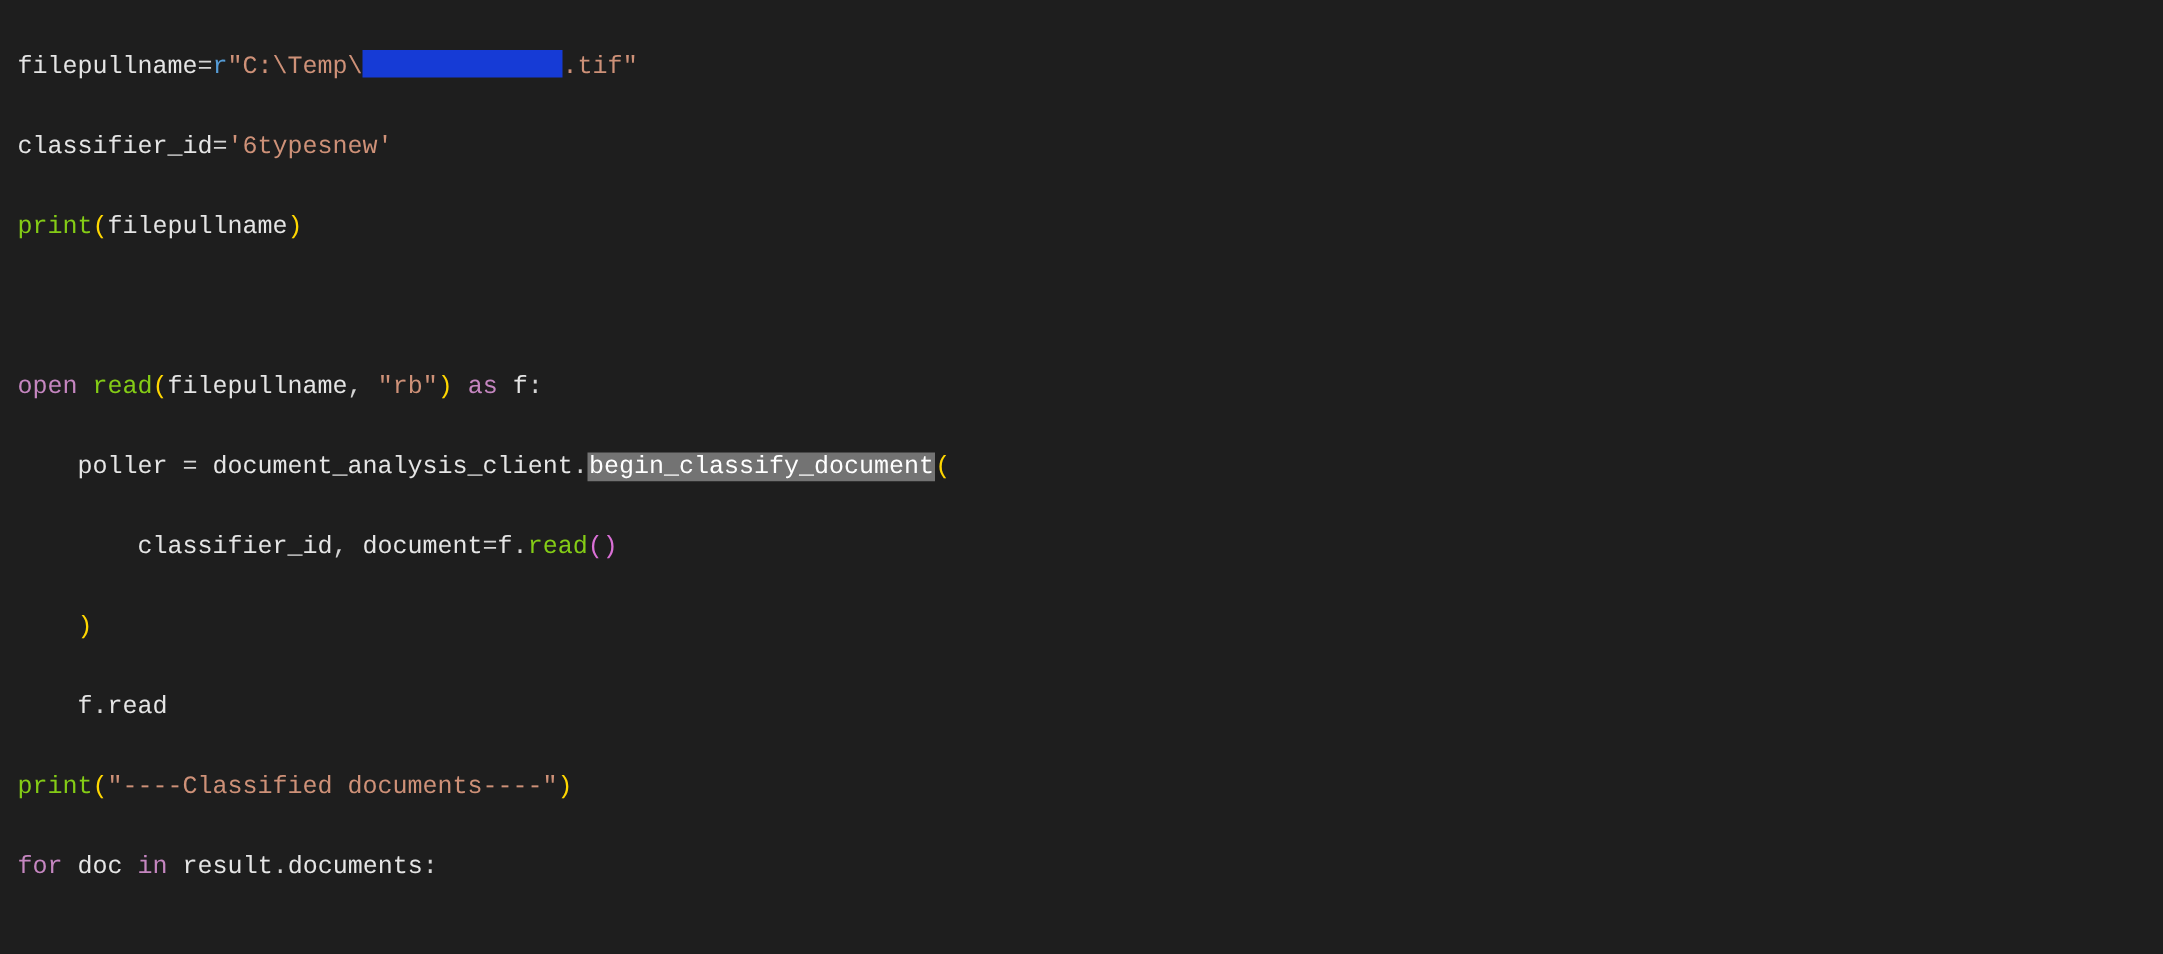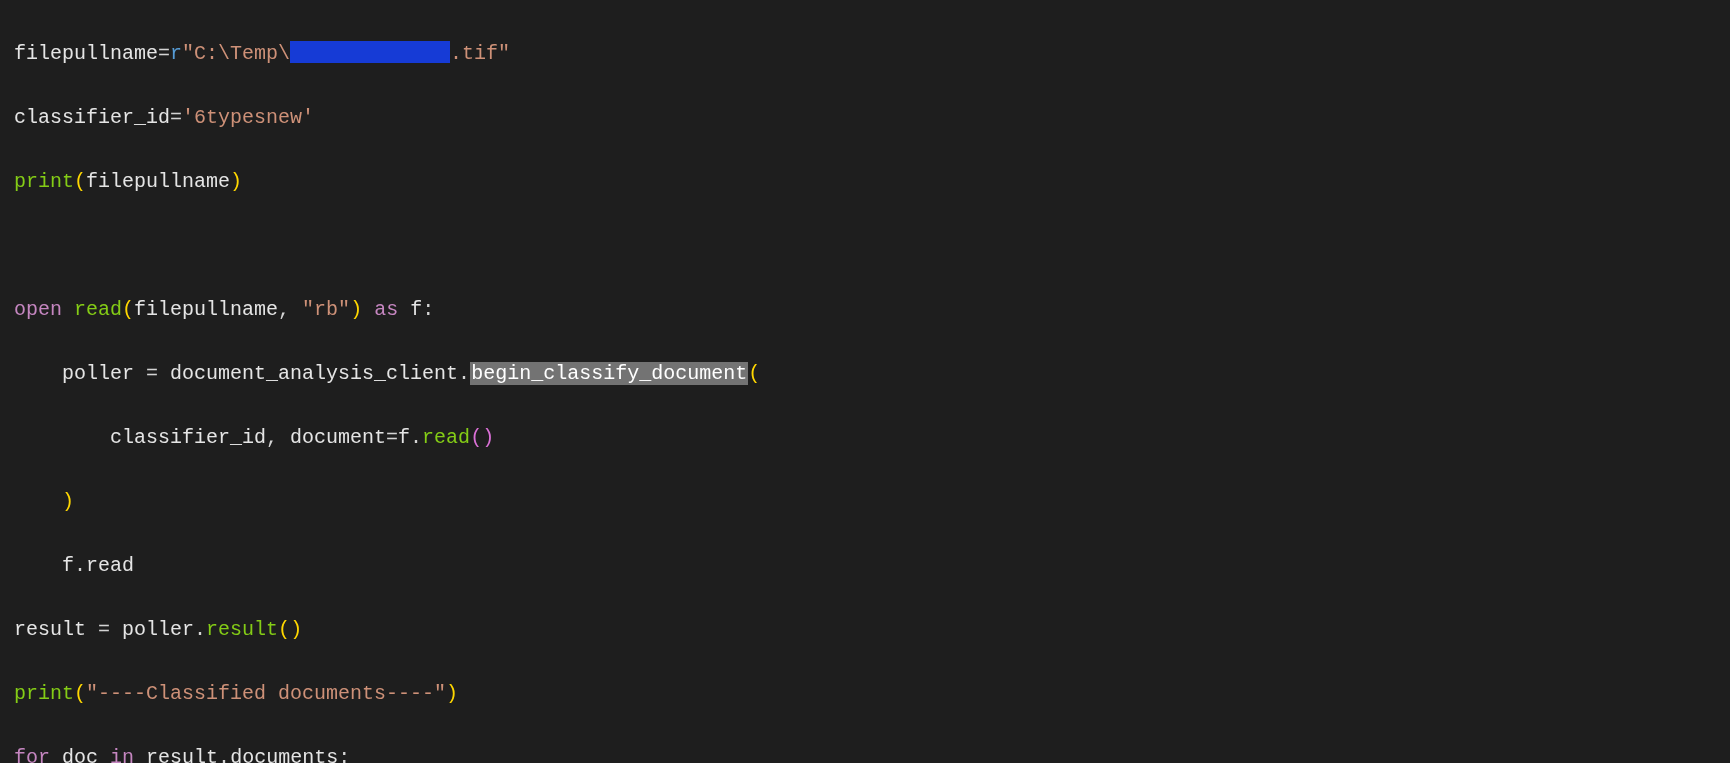--- a/index.html
+++ b/index.html
@@ -48,20 +48,19 @@
 <div class="code-area">
 <span class="line"><span class="var">filepullname</span><span class="op">=</span><span class="str-prefix">r</span><span class="str">"C:\Temp\</span><span class="redact"></span><span class="str">.tif"</span></span>
 <span class="line"><span class="var">classifier_id</span><span class="op">=</span><span class="str">'6typesnew'</span></span>
 <span class="line"><span class="fn">print</span><span class="bracket1">(</span><span class="var">filepullname</span><span class="bracket1">)</span></span>
 <span class="line">&nbsp;</span>
 <span class="line"><span class="kw">open</span> <span class="fn">read</span><span class="bracket1">(</span><span class="var">filepullname</span><span class="punct">, </span><span class="str">"rb"</span><span class="bracket1">)</span> <span class="kw">as</span> <span class="var">f</span><span class="punct">:</span></span>
 <span class="line indent1"><span class="var">poller</span> <span class="op">=</span> <span class="var">document_analysis_client</span><span class="punct">.</span><span class="highlight-method">begin_classify_document</span><span class="bracket1">(</span></span>
 <span class="line indent2"><span class="var">classifier_id</span><span class="punct">, </span><span class="var">document</span><span class="op">=</span><span class="var">f</span><span class="punct">.</span><span class="fn">read</span><span class="bracket2">(</span><span class="bracket2">)</span></span>
 <span class="line indent1"><span class="bracket1">)</span></span>
 <span class="line indent1"><span class="var">f</span><span class="punct">.</span><span class="var">read</span></span>
-<span class="line"><span class="var">result</span> <span class="op">=</span> <span class="var">poller</span><span class="punct">.</span><span class="fn">result</span><span class="bracket1">(</span><span class="bracket1">)</span></span>
 <span class="line"><span class="fn">print</span><span class="bracket1">(</span><span class="str">"----Classified documents----"</span><span class="bracket1">)</span></span>
 <span class="line"><span class="kw">for</span> <span class="var">doc</span> <span class="kw">in</span> <span class="var">result</span><span class="punct">.</span><span class="var">documents</span><span class="punct">:</span></span>
 
 
 
 
 </div>
 
 </body></html>

